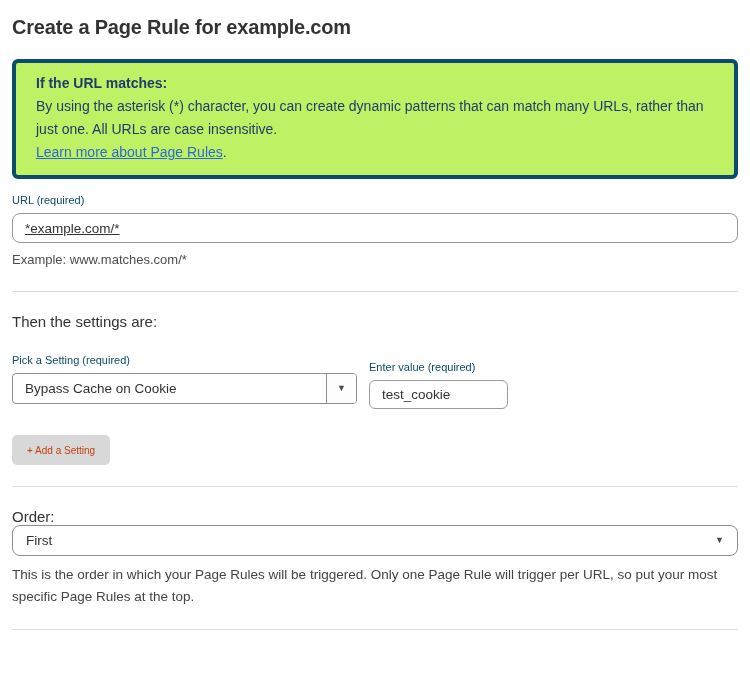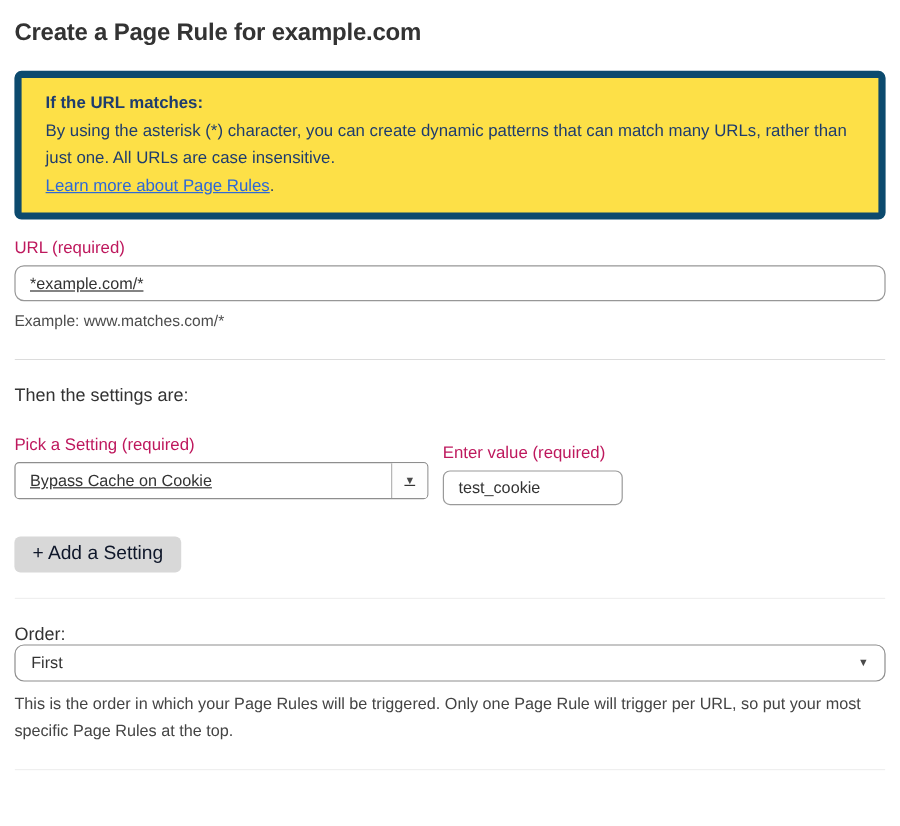--- a/index.html
+++ b/index.html
@@ -14,36 +14,36 @@
   h1.page-title {
     font-size: 20px;
     font-weight: 700;
     color: #333333;
     letter-spacing: -0.2px;
     margin: 4px 0 0 0;
   }
 
   .info-box {
     margin-top: 20px;
-    background: #fde047;
-    border: 6px solid #0c4a6e;
+    background: #bef264;
+    border: 4px solid #0c4a6e;
     border-radius: 6px;
     padding: 9px 20px 11px 20px;
     color: #1e3c6e;
     font-size: 14px;
     line-height: 23px;
   }
   .info-heading { font-weight: 700; }
   .info-link { color: #2d68d8; text-decoration: underline; cursor: pointer; }
   .info-suffix { color: #1e3c6e; }
 
   .field-label {
     display: block;
-    font-size: 14px;
-    color: #be185d;
+    font-size: 11px;
+    color: #0c4a6e;
     margin-bottom: 7px;
   }
 
   .url-section { margin-top: 15px; }
   .text-input {
     display: block;
     height: 30px;
     border: 1px solid #979797;
     border-radius: 8px;
     padding: 0 12px;
@@ -83,21 +83,20 @@
 
   .dropdown {
     display: flex;
     align-items: stretch;
     width: 345px;
     height: 31px;
     border: 1px solid #8e8e8e;
     border-radius: 4px;
     background: #ffffff;
     cursor: pointer;
-    text-decoration: underline;
   }
   .dropdown-value {
     flex: 1;
     display: flex;
     align-items: center;
     padding-left: 12px;
     font-size: 13.5px;
     color: #333333;
     white-space: nowrap;
     overflow: hidden;
@@ -110,29 +109,29 @@
     justify-content: center;
     background: #fdfdfd;
     border-radius: 0 3px 3px 0;
   }
   .arrow-glyph {
     font-size: 9px;
     color: #4a4a4a;
     line-height: 1;
   }
 
-  .value-input { width: 150px; height: 29px; border-radius: 6px; border-color: #9a9a9a; }
+  .value-input { width: 139px; height: 29px; border-radius: 6px; border-color: #9a9a9a; }
 
   button { font-family: "Liberation Sans", sans-serif; cursor: pointer; }
   .gray-btn {
     background: #d8d8d8;
-    color: #0f172a;
+    color: #c2410c;
     border: none;
     border-radius: 5px;
-    font-size: 16px;
+    font-size: 10px;
     height: 30px;
     padding: 0 15px;
   }
   .add-setting-btn { margin-top: 26px; }
 
   .order-section-label { margin-top: 22px; }
   .select-full {
     display: flex;
     align-items: center;
     justify-content: space-between;

